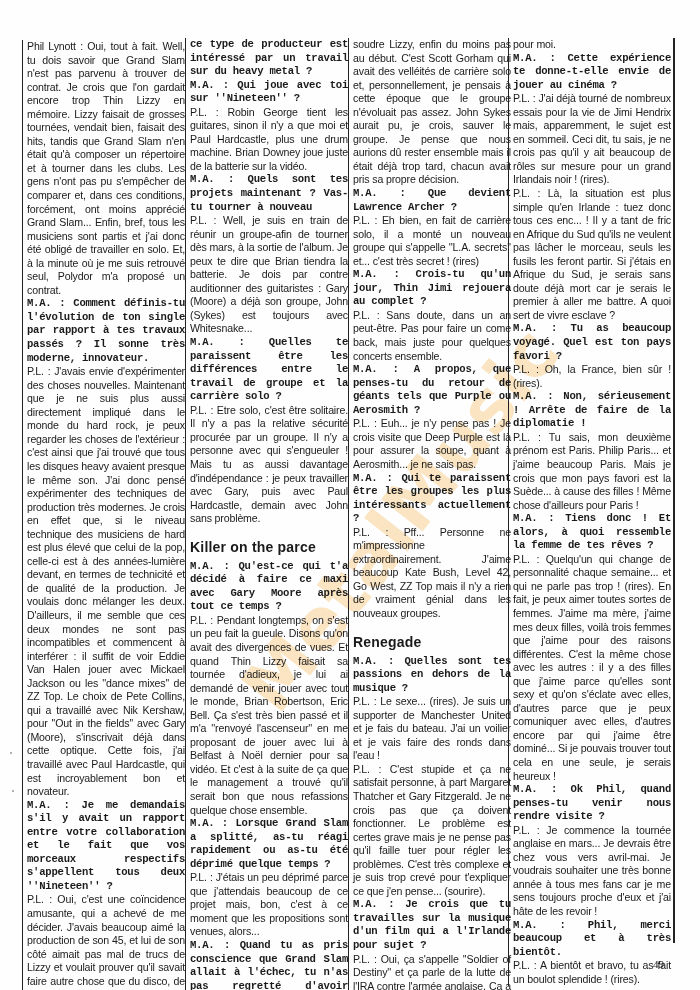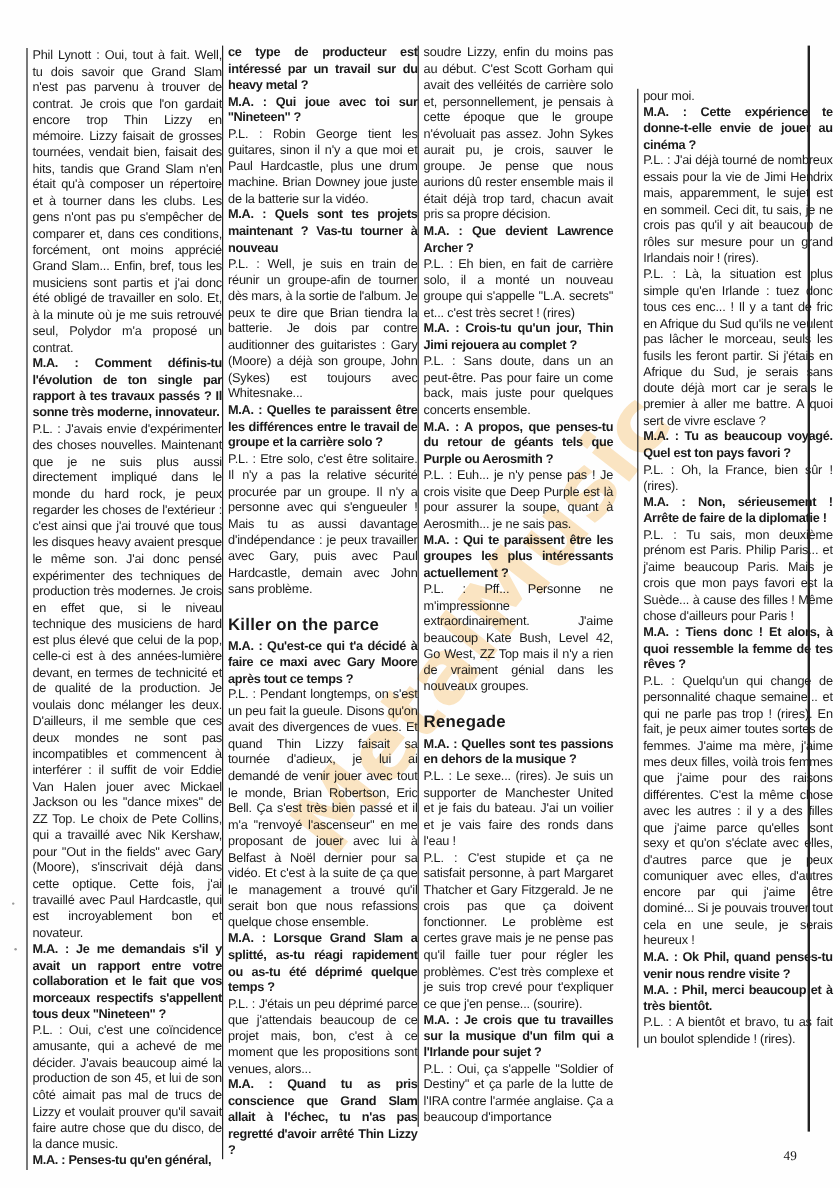--- a/index.html
+++ b/index.html
@@ -4,23 +4,23 @@
 <style>
   html, body { margin: 0; padding: 0; background: #ffffff; }
   body { width: 700px; height: 990px; position: relative; overflow: hidden;
          font-family: "Liberation Sans", sans-serif; color: #1a1a1a; }
   .page { position: absolute; left: 0; top: 0; width: 700px; height: 990px; background: #fefefe; }
   .col { position: absolute; top: 38px; width: 158px; font-size: 10.6px; line-height: 13.55px;
          text-align: justify; letter-spacing: -0.15px; border-left: 1.5px solid #222; padding-left: 4px; }
   .col1 { left: 22px; top: 40px; }
   .col2 { left: 185px; }
   .col3 { left: 348px; }
-  .col4 { left: 531px; margin-top: 36px; }
+  .col4 { left: 508px; }
   .rule-right { position: absolute; left: 673px; top: 38px; width: 1.5px; height: 905px; background: #222; }
-  .q { font-weight: bold; font-stretch: condensed; letter-spacing: -0.25px; margin: 0; }
+  .q { font-weight: bold; font-stretch: condensed; letter-spacing: -0.25px; margin: 0; font-family: Liberation Mono, monospace; }
   .a { margin: 0; font-weight: normal; }
   .subhead { font-weight: bold; font-size: 14px; line-height: 18px; margin: 12px 0 4px 0; letter-spacing: 0.2px; }
   .page-number { position: absolute; left: 653px; top: 958px; font-size: 11px; font-family: "Liberation Serif", serif; }
   .watermark { position: absolute; left: 170px; top: 330px; width: 460px; height: 380px; pointer-events: none;
                color: rgba(240,160,40,0.28); font-weight: bold; font-size: 72px; font-family: "DejaVu Sans", sans-serif;
                transform: rotate(-52deg); transform-origin: center; white-space: nowrap; line-height: 380px; text-align: center; }
   .dot { position: absolute; width: 2px; height: 2px; background: #999; border-radius: 1px; }
 </style>
 </head>
 <body>
@@ -73,20 +73,21 @@
       <p class="q">M.A. : Cette expérience te donne-t-elle envie de jouer au cinéma ?</p>
       <p class="a">P.L. : J'ai déjà tourné de nombreux essais pour la vie de Jimi Hendrix mais, apparemment, le sujet est en sommeil. Ceci dit, tu sais, je ne crois pas qu'il y ait beaucoup de rôles sur mesure pour un grand Irlandais noir ! (rires).</p>
       <p class="a">P.L. : Là, la situation est plus simple qu'en Irlande : tuez donc tous ces enc... ! Il y a tant de fric en Afrique du Sud qu'ils ne veulent pas lâcher le morceau, seuls les fusils les feront partir. Si j'étais en Afrique du Sud, je serais sans doute déjà mort car je serais le premier à aller me battre. A quoi sert de vivre esclave ?</p>
       <p class="q">M.A. : Tu as beaucoup voyagé. Quel est ton pays favori ?</p>
       <p class="a">P.L. : Oh, la France, bien sûr ! (rires).</p>
       <p class="q">M.A. : Non, sérieusement ! Arrête de faire de la diplomatie !</p>
       <p class="a">P.L. : Tu sais, mon deuxième prénom est Paris. Philip Paris... et j'aime beaucoup Paris. Mais je crois que mon pays favori est la Suède... à cause des filles ! Même chose d'ailleurs pour Paris !</p>
       <p class="q">M.A. : Tiens donc ! Et alors, à quoi ressemble la femme de tes rêves ?</p>
       <p class="a">P.L. : Quelqu'un qui change de personnalité chaque semaine... et qui ne parle pas trop ! (rires). En fait, je peux aimer toutes sortes de femmes. J'aime ma mère, j'aime mes deux filles, voilà trois femmes que j'aime pour des raisons différentes. C'est la même chose avec les autres : il y a des filles que j'aime parce qu'elles sont sexy et qu'on s'éclate avec elles, d'autres parce que je peux comuniquer avec elles, d'autres encore par qui j'aime être dominé... Si je pouvais trouver tout cela en une seule, je serais heureux !</p>
       <p class="q">M.A. : Ok Phil, quand penses-tu venir nous rendre visite ?</p>
+      <p class="a">P.L. : Je commence la tournée anglaise en mars... Je devrais être chez vous vers avril-mai. Je voudrais souhaiter une très bonne année à tous mes fans car je me sens toujours proche d'eux et j'ai hâte de les revoir !</p>
       <p class="q">M.A. : Phil, merci beaucoup et à très bientôt.</p>
       <p class="a">P.L. : A bientôt et bravo, tu as fait un boulot splendide ! (rires).</p>
     </div>
   <div class="rule-right"></div>
 
   <div class="dot" style="left:10px;top:752px"></div>
   <div class="dot" style="left:12px;top:790px"></div>
 
   <div class="page-number">49</div>
 </div>

